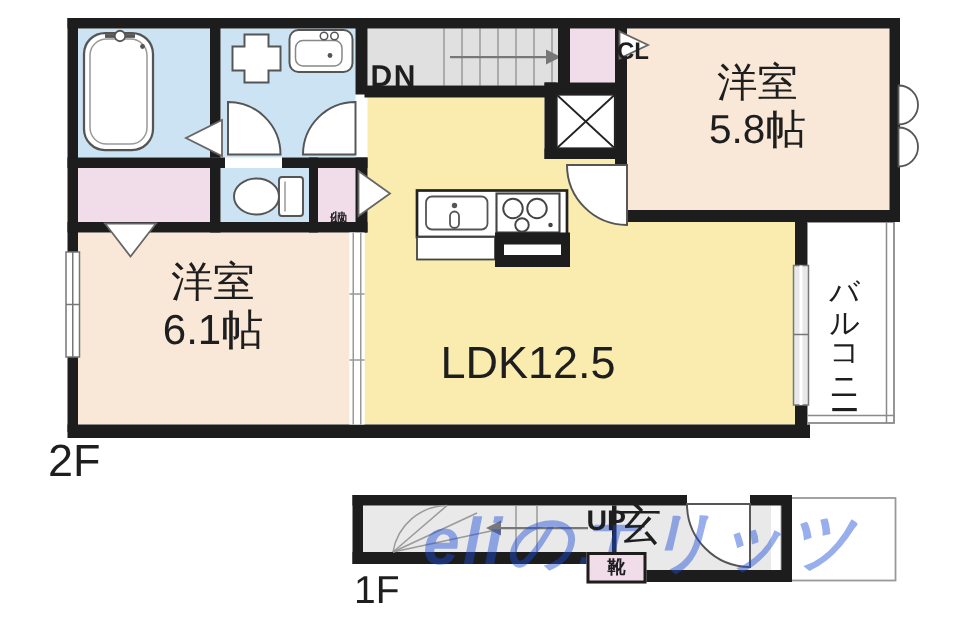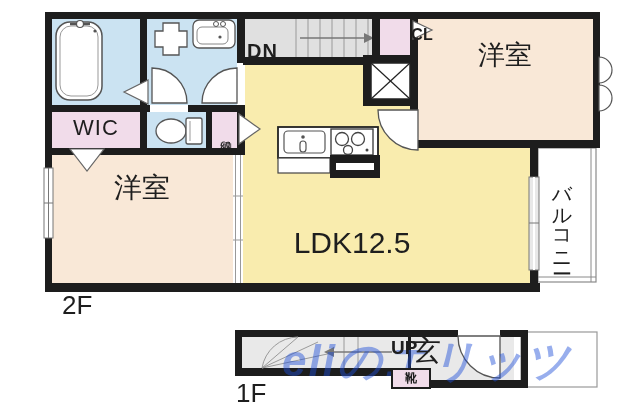--- a/index.html
+++ b/index.html
@@ -195,36 +195,37 @@
   <g>
     <line x1="392" y1="352" x2="332" y2="352" stroke="#777777" stroke-width="1.5"></line>
     <polygon points="334,347 324,352 334,357" fill="#777777"></polygon>
   </g>
 </svg>
 
 <div id="watermark"><span>eli</span><span>のエリッツ</span></div>
 
 <div class="lbl" style="left:247px;top:40px;font-size:20px;font-weight:700;letter-spacing:1px;">DN</div>
 <div class="lbl center" style="left:380px;top:26px;width:52px;font-size:16px;font-weight:700;margin-left:16px;">CL</div>
-<div class="lbl center" style="left:56px;top:115px;width:80px;font-size:22px;letter-spacing:1px;">WIC</div>
 <div class="lbl vert" style="left:213px;top:112px;width:24px;height:38px;font-size:12px;">収納</div>
 
 <div class="lbl room-title" style="left:425px;top:40px;width:160px;font-size:27px;">
   <div>洋室</div>
+  <div>5.8帖</div>
 </div>
 
 <div class="lbl room-title" style="left:56px;top:172px;width:172px;font-size:28px;">
   <div>洋室</div>
+  <div>6.1帖</div>
 </div>
 
 <div class="lbl center" style="left:252px;top:198px;width:200px;font-size:30px;margin-top:28px;">LDK12.5</div>
 
 <div class="lbl vert" style="left:549px;top:156px;width:26px;height:122px;font-size:20px;">バルコニー</div>
 
-<div class="lbl" style="left:62px;top:291px;font-size:26px;">2F</div>
+<div class="lbl" style="left:32px;top:291px;font-size:30px;">2F</div>
 <div class="lbl" style="left:236px;top:379px;font-size:26px;text-align:right;">1F</div>
 
 <div class="lbl" style="left:362px;top:337px;font-size:19px;font-weight:600;margin-left:29px;">UP</div>
 <div class="lbl" style="left:412px;top:334px;font-size:29px;">玄</div>
 
 <div id="shoes-box">
   <span>靴</span>
 </div>
 
 </div>

